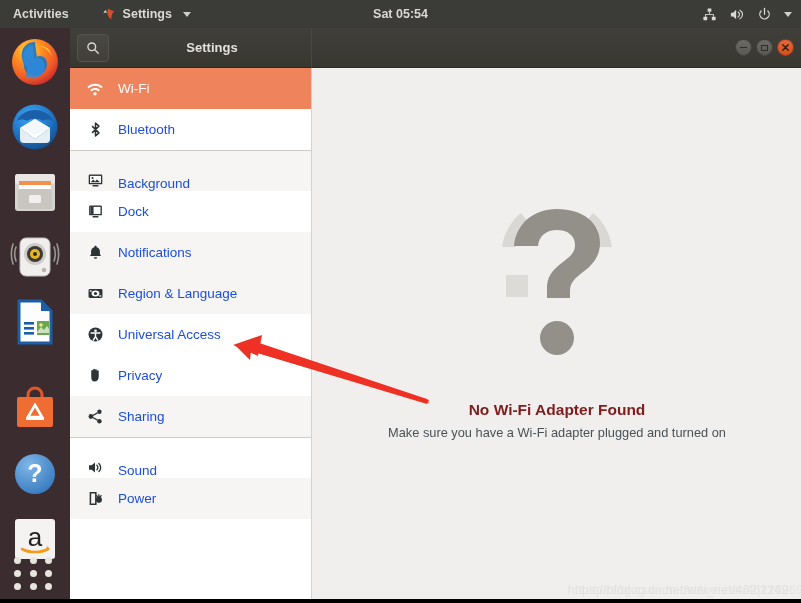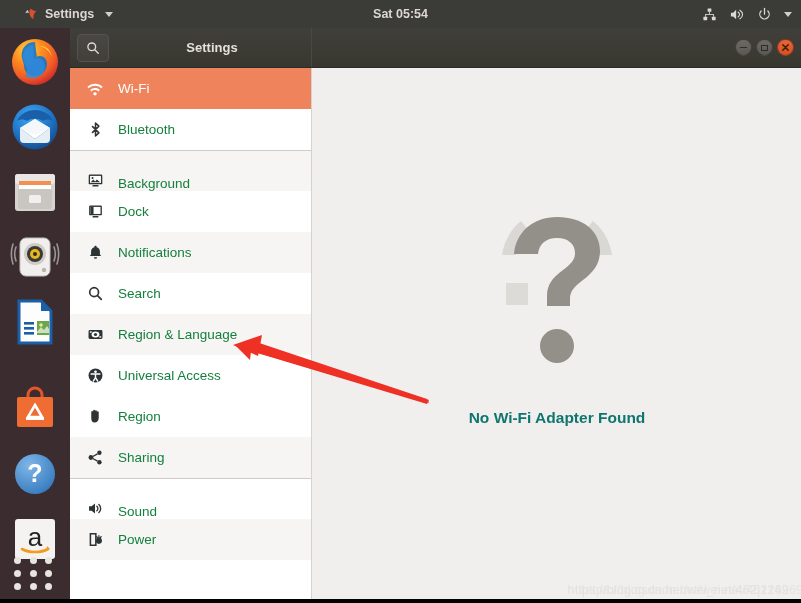--- a/index.html
+++ b/index.html
@@ -207,21 +207,21 @@
     height: 22px;
     display: flex;
     align-items: center;
     justify-content: center;
     margin-right: 12px;
     color: #2e3436;
   }
   .srow.selected .sicon { color: #ffffff; }
   .srow .slabel {
     font-size: 13.5px;
-    color: #15803d;
+    color: #1d4ed8;
     white-space: nowrap;
   }
   .srow.selected .slabel { color: #ffffff; }
 
   
   #content {
     position: absolute;
     left: 243px; top: 40px;
     width: 488px; height: 535px;
     background: #f0efee;
@@ -231,21 +231,21 @@
     justify-content: center;
   }
   #empty-icon {
     width: 170px; height: 180px;
     margin-bottom: 26px;
     margin-top: -36px;
   }
   #empty-title {
     font-size: 15.5px;
     font-weight: bold;
-    color: #0f766e;
+    color: #7f1d1d;
     margin-bottom: 6px;
   }
   #empty-sub {
     font-size: 12.8px;
     color: #4a5155;
   }
   #watermark {
     position: absolute;
     right: 12px;
     bottom: 6px;
@@ -276,20 +276,23 @@
     background: #000;
     z-index: 80;
   }
 </style>
 </head>
 <body>
 
 <div id="screen">
 
   <div id="topbar">
+    <div class="tb-item" id="activities">
+      <span>Activities</span>
+    </div>
     <div class="tb-item" id="appmenu">
       <span class="ubuntu-logo">
         <svg width="15" height="15" viewBox="0 0 16 16">
           <path d="M8 1.6c-.9 1.4-1.3 3-1.2 4.7.2 2 1.1 3.9 2.5 5.3.6.6 1.2 1.1 1.9 1.5-.3-1.5-.2-3.1.3-4.6.6-1.8 1.8-3.4 3.3-4.4-1.6.2-3.2-.1-4.6-.9-.9-.4-1.6-1-2.2-1.6z" fill="#d94f2b"></path>
           <path d="M5.3 3.3C4 4 3 5.2 2.6 6.7c1.2-.5 2.5-.6 3.8-.4-.5-.9-.9-1.9-1.1-3z" fill="#e8e4e0" opacity=".85"></path>
         </svg>
       </span>
       <span>Settings</span>
       <span class="caret-down"></span>
     </div>
@@ -526,29 +529,20 @@
       <div class="srow alt">
         <span class="sicon">
           <svg width="17" height="17" viewBox="0 0 20 20" fill="currentColor">
             <path d="M10 2.2c.8 0 1.4.6 1.4 1.3v.4c2.3.6 3.8 2.6 3.8 5v3.3l1.4 1.9H3.4l1.4-1.9V8.9c0-2.4 1.5-4.4 3.8-5v-.4c0-.7.6-1.3 1.4-1.3z"></path>
             <path d="M8.1 15.5h3.8a1.9 1.9 0 0 1-3.8 0z"></path>
           </svg>
         </span>
         <span class="slabel">Notifications</span>
       </div>
 
-      <div class="srow">
-        <span class="sicon">
-          <svg width="17" height="17" viewBox="0 0 20 20" fill="none" stroke="currentColor" stroke-width="2">
-            <circle cx="8.4" cy="8.4" r="5.2"></circle>
-            <path d="M12.4 12.4l4.4 4.4" stroke-linecap="round"></path>
-          </svg>
-        </span>
-        <span class="slabel">Search</span>
-      </div>
 
       <div class="srow alt">
         <span class="sicon">
           <svg width="17" height="17" viewBox="0 0 20 20" fill="currentColor">
             <rect x="1.8" y="4.8" width="16.4" height="10.4" rx="1.6"></rect>
             <ellipse cx="10" cy="10" rx="4.6" ry="3.6" fill="#ffffff"></ellipse>
             <ellipse cx="10" cy="10" rx="1.9" ry="1.9" fill="currentColor"></ellipse>
             <rect x="3.3" y="6.3" width="2.2" height="1.6" fill="#ffffff"></rect>
             <rect x="14.5" y="12.1" width="2.2" height="1.6" fill="#ffffff"></rect>
           </svg>
@@ -567,21 +561,21 @@
         <span class="slabel">Universal Access</span>
       </div>
 
 
       <div class="srow">
         <span class="sicon">
           <svg width="17" height="17" viewBox="0 0 20 20" fill="currentColor">
             <path d="M5 9V4.6a1.1 1.1 0 0 1 2.2 0V9V3.3a1.1 1.1 0 0 1 2.2 0V9V3.6a1.1 1.1 0 0 1 2.2 0V9V5a1.1 1.1 0 0 1 2.2 0v6.4c0 3.4-2 5.6-4.9 5.6S5 14.8 5 11.4z"></path>
           </svg>
         </span>
-        <span class="slabel">Region</span>
+        <span class="slabel">Privacy</span>
       </div>
 
       <div class="srow alt">
         <span class="sicon">
           <svg width="17" height="17" viewBox="0 0 20 20" fill="currentColor">
             <circle cx="14.6" cy="4.4" r="2.6"></circle>
             <circle cx="4.6" cy="10" r="2.8"></circle>
             <circle cx="14.6" cy="15.6" r="2.6"></circle>
             <path d="M12.4 5.8L6.8 8.8M6.8 11.2l5.6 3" stroke="currentColor" stroke-width="1.6"></path>
           </svg>
@@ -617,20 +611,21 @@
         <svg width="170" height="180" viewBox="0 0 170 180">
           <path d="M30 52c2-14 9-26 19-34l9 11c-7 6-12 14-14 23z" fill="#d9d8d4"></path>
           <path d="M140 52c-2-14-9-26-19-34l-9 11c7 6 12 14 14 23z" fill="#d9d8d4"></path>
           <path d="M34 80h22v22H34z" fill="#dcdbd7"></path>
           <path d="M56 80c0-8 4-14 12-18" fill="#f0efee"></path>
           <path d="M85 14c-24 0-41 15-43 37h24c1-10 8-16 19-16 11 0 18 6 18 15 0 7-4 11-12 17-11 8-16 15-16 26v10h23v-7c0-8 4-12 13-19 11-8 17-17 17-29 0-20-17-34-43-34z" fill="#939089"></path>
           <circle cx="85" cy="143" r="17" fill="#939089"></circle>
         </svg>
       </div>
       <div id="empty-title">No Wi-Fi Adapter Found</div>
+      <div id="empty-sub">Make sure you have a Wi-Fi adapter plugged and turned on</div>
 
       <div id="watermark">
         <span>https://blog.csdn.net/wei_net/462|1269</span>
         <span class="wm2">https://blog.csdn.net/wei.net/46214269</span>
       </div>
     </div>
   </div>
 
   <svg id="arrow-layer" viewBox="0 0 801 603">
     <path d="M429 400 L253 348 L258 339 L235 345 L250 360 L251 351 L427 404 Z" fill="#ee3124"></path>

